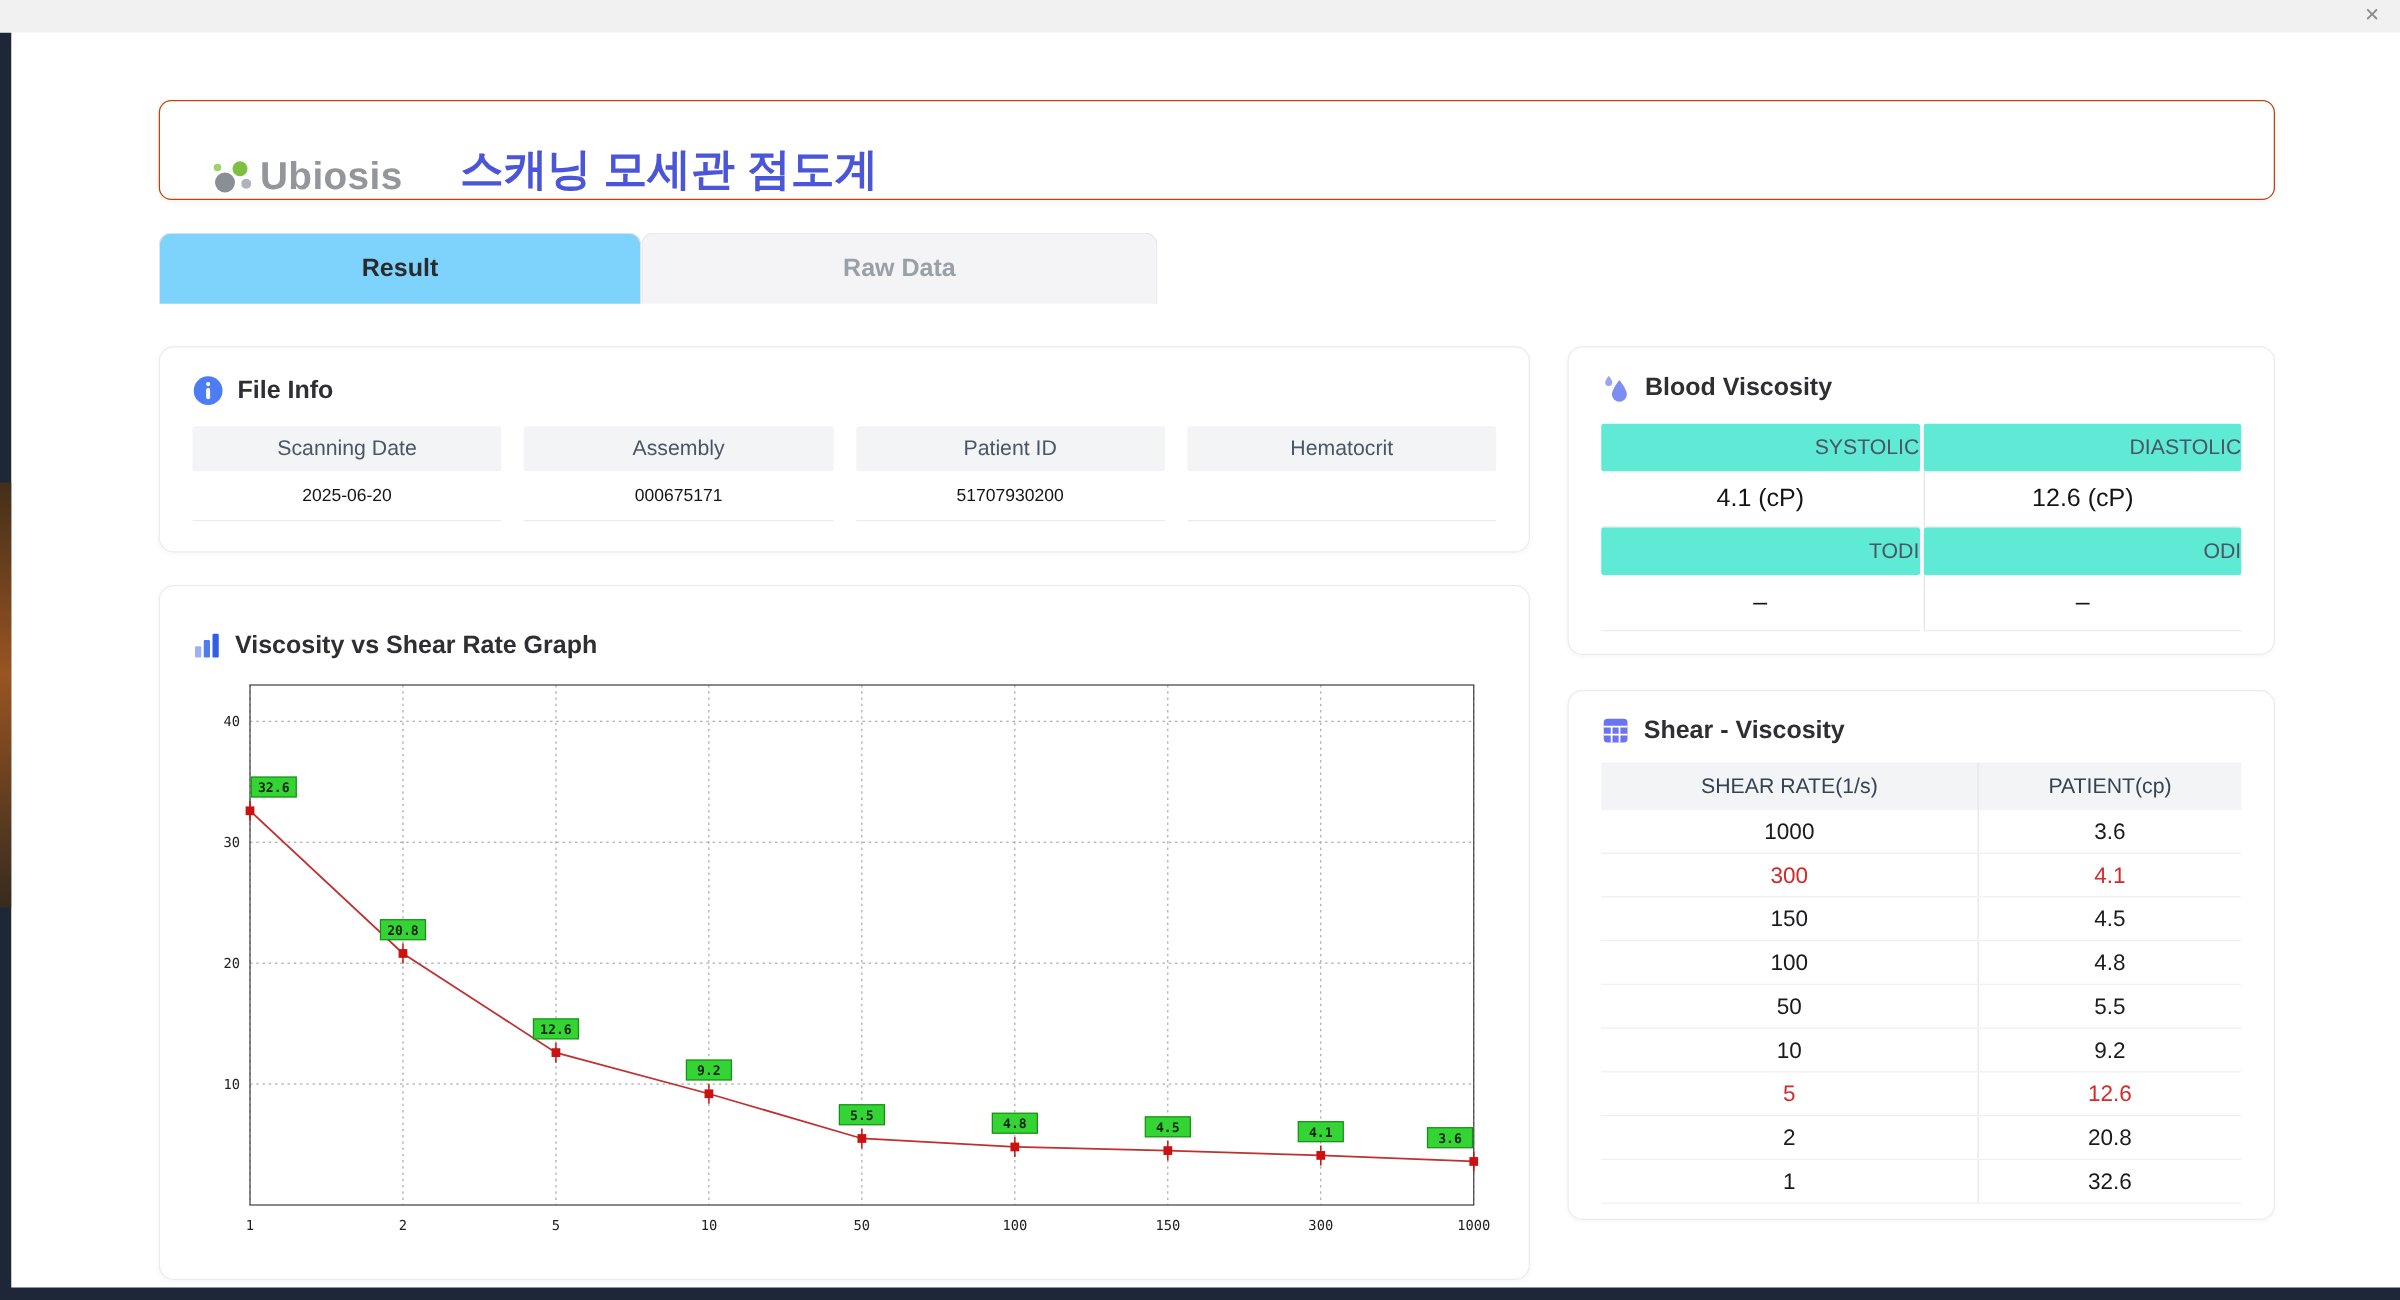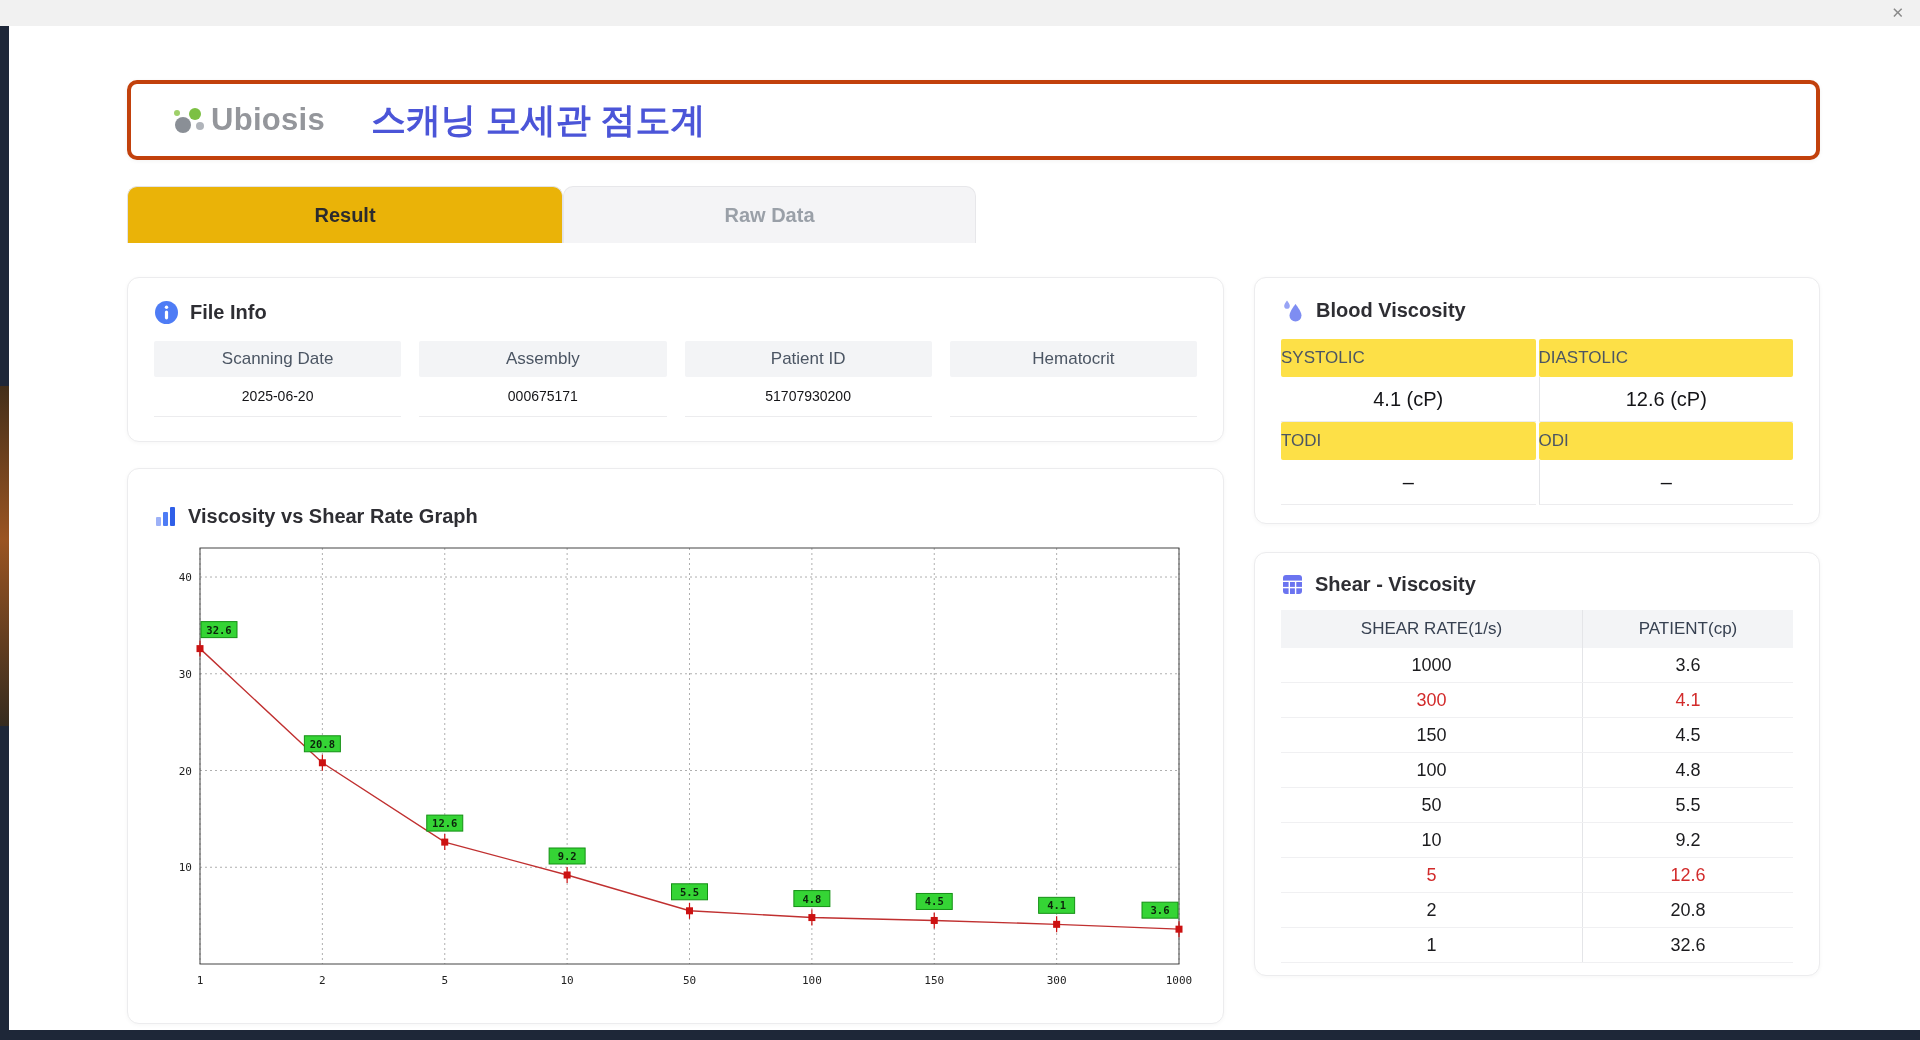--- a/index.html
+++ b/index.html
@@ -18,33 +18,33 @@
   .left-strip { position: absolute; top: 26px; left: 0; width: 9px; bottom: 0; background: #1e2738; z-index: 7; }
   .left-strip .blob { position: absolute; top: 360px; left: 0; width: 9px; height: 340px;
     background: linear-gradient(#4a3014, #b05c1e 45%, #3a2c1a); opacity: .85; }
   .bottom-strip { position: absolute; left: 0; right: 0; bottom: 0; height: 10px; background: #1e2738; z-index: 7; }
 
   .app { position: absolute; top: 26px; left: 9px; right: 0; bottom: 10px; background: #fff; overflow: hidden; }
 
   
   .header-card {
     margin: 54px 100px 0 118px; height: 80px;
-    border: 4px solid #c2410c; border-radius: 10px;
+    border: 1px solid #c2410c; border-radius: 10px;
     box-shadow: 0 1px 4px rgba(0,0,0,.05);
-    display: flex; align-items: center; padding: 0 40px; background: #fff;
+    display: flex; align-items: flex-end; padding: 0 40px; background: #fff;
   }
   .logo { display: flex; align-items: flex-end; gap: 4px; }
   .logo-text { font-size: 31px; font-weight: 600; color: #94969b; letter-spacing: .3px; }
   .app-title { margin-left: 46px; font-size: 35px; font-weight: 700; color: #4b55d8; }
 
   
   .tabs { display: flex; margin: 26px 100px 0 118px; }
   .tab { height: 57px; display: flex; align-items: center; justify-content: center;
          font-size: 20px; border-radius: 10px 10px 0 0; cursor: pointer; }
-  .tab.active { width: 436px; background: #eab308; border: 1px solid #e3e3e6; border-bottom: none;
+  .tab.active { width: 386px; background: #7dd3fc; border: 1px solid #e3e3e6; border-bottom: none;
                 font-weight: 700; color: #2b2b2e; }
   .tab.inactive { width: 413px; background: #f4f4f6; border: 1px solid #e7e7ea; border-bottom: none;
                   color: #9aa0a8; font-weight: 600; }
 
   
   .content { display: flex; gap: 30px; margin: 34px 100px 0 118px; align-items: flex-start; }
   .left-col { width: 1097px; flex: 0 0 auto; }
   .right-col { flex: 1; min-width: 0; }
 
   .card { background: #fff; border: 1px solid #ececee; border-radius: 12px;
@@ -60,21 +60,21 @@
   .field-value { font-size: 14px; color: #141417; padding: 11px 0 9px; border-bottom: 1px solid #ececee; min-height: 40px; }
 
   
   .graph-card { margin-top: 26px; padding: 36px 26px 10px; height: 556px; overflow: hidden; }
   .chart { display: block; margin-top: 12px; }
   .chart text { font-family: "DejaVu Sans Mono", monospace; }
 
   
   .blood-card { padding: 20px 26px 18px; }
   .bv-grid { display: grid; grid-template-columns: 1fr 1fr; column-gap: 3px; margin-top: 16px; }
-  .bv-head { background: #fde047; text-align: left; padding: 9px 0; font-size: 17px; color: #4b5563; border-radius: 2px; }
+  .bv-head { background: #5eead4; text-align: right; padding: 9px 0; font-size: 17px; color: #4b5563; border-radius: 2px; }
   .bv-val { text-align: center; padding: 11px 0 10px; font-size: 20px; color: #141417; border-bottom: 1px solid #ececee; }
   .bv-val.bv-right { border-left: 1px solid #e4e5e8; }
 
   
   .shear-card { margin-top: 28px; padding: 20px 26px 12px; }
   .shear-table { width: 100%; border-collapse: collapse; margin-top: 14px; }
   .shear-table th { background: #f3f4f6; font-size: 17px; color: #374151; font-weight: 400; padding: 9px 0; }
   .shear-table td { text-align: center; font-size: 18px; padding: 7px 0 6px; border-bottom: 1px solid #f0f0f2; color: #1b1b1e; }
   .shear-table th + th, .shear-table td + td { border-left: 1px solid #e4e5e8; }
   .shear-table tr.highlight td { color: #d22b2b; }

